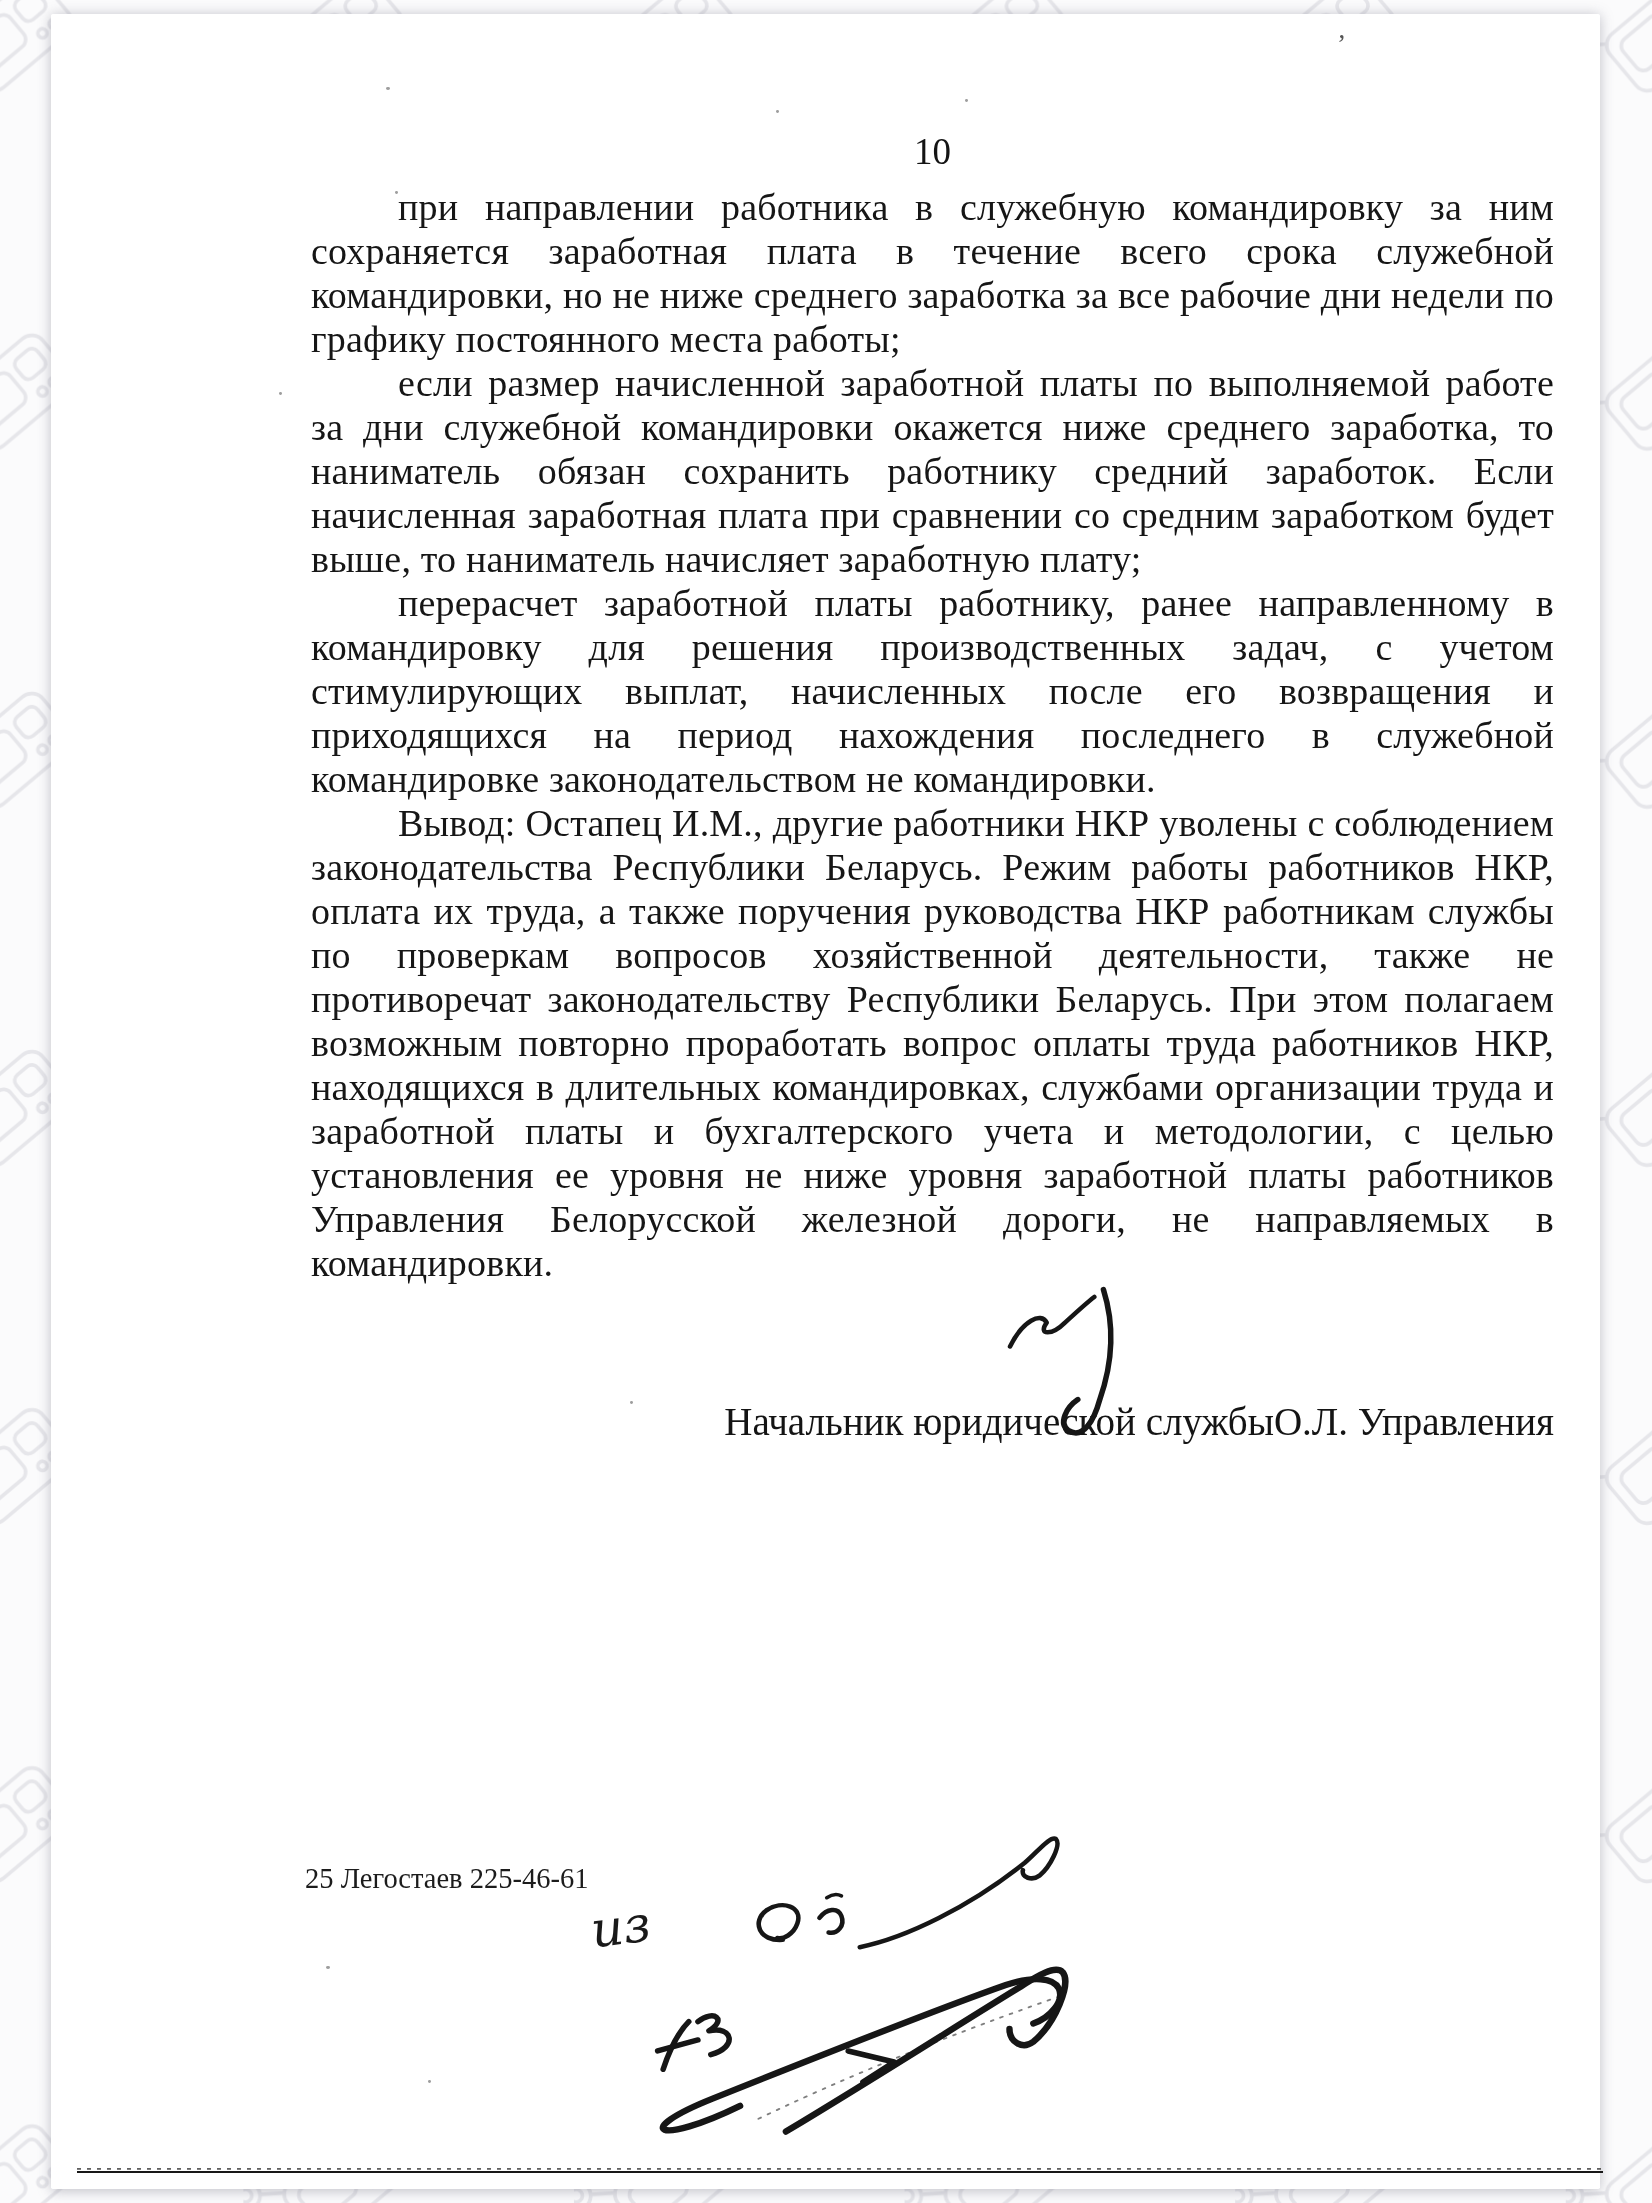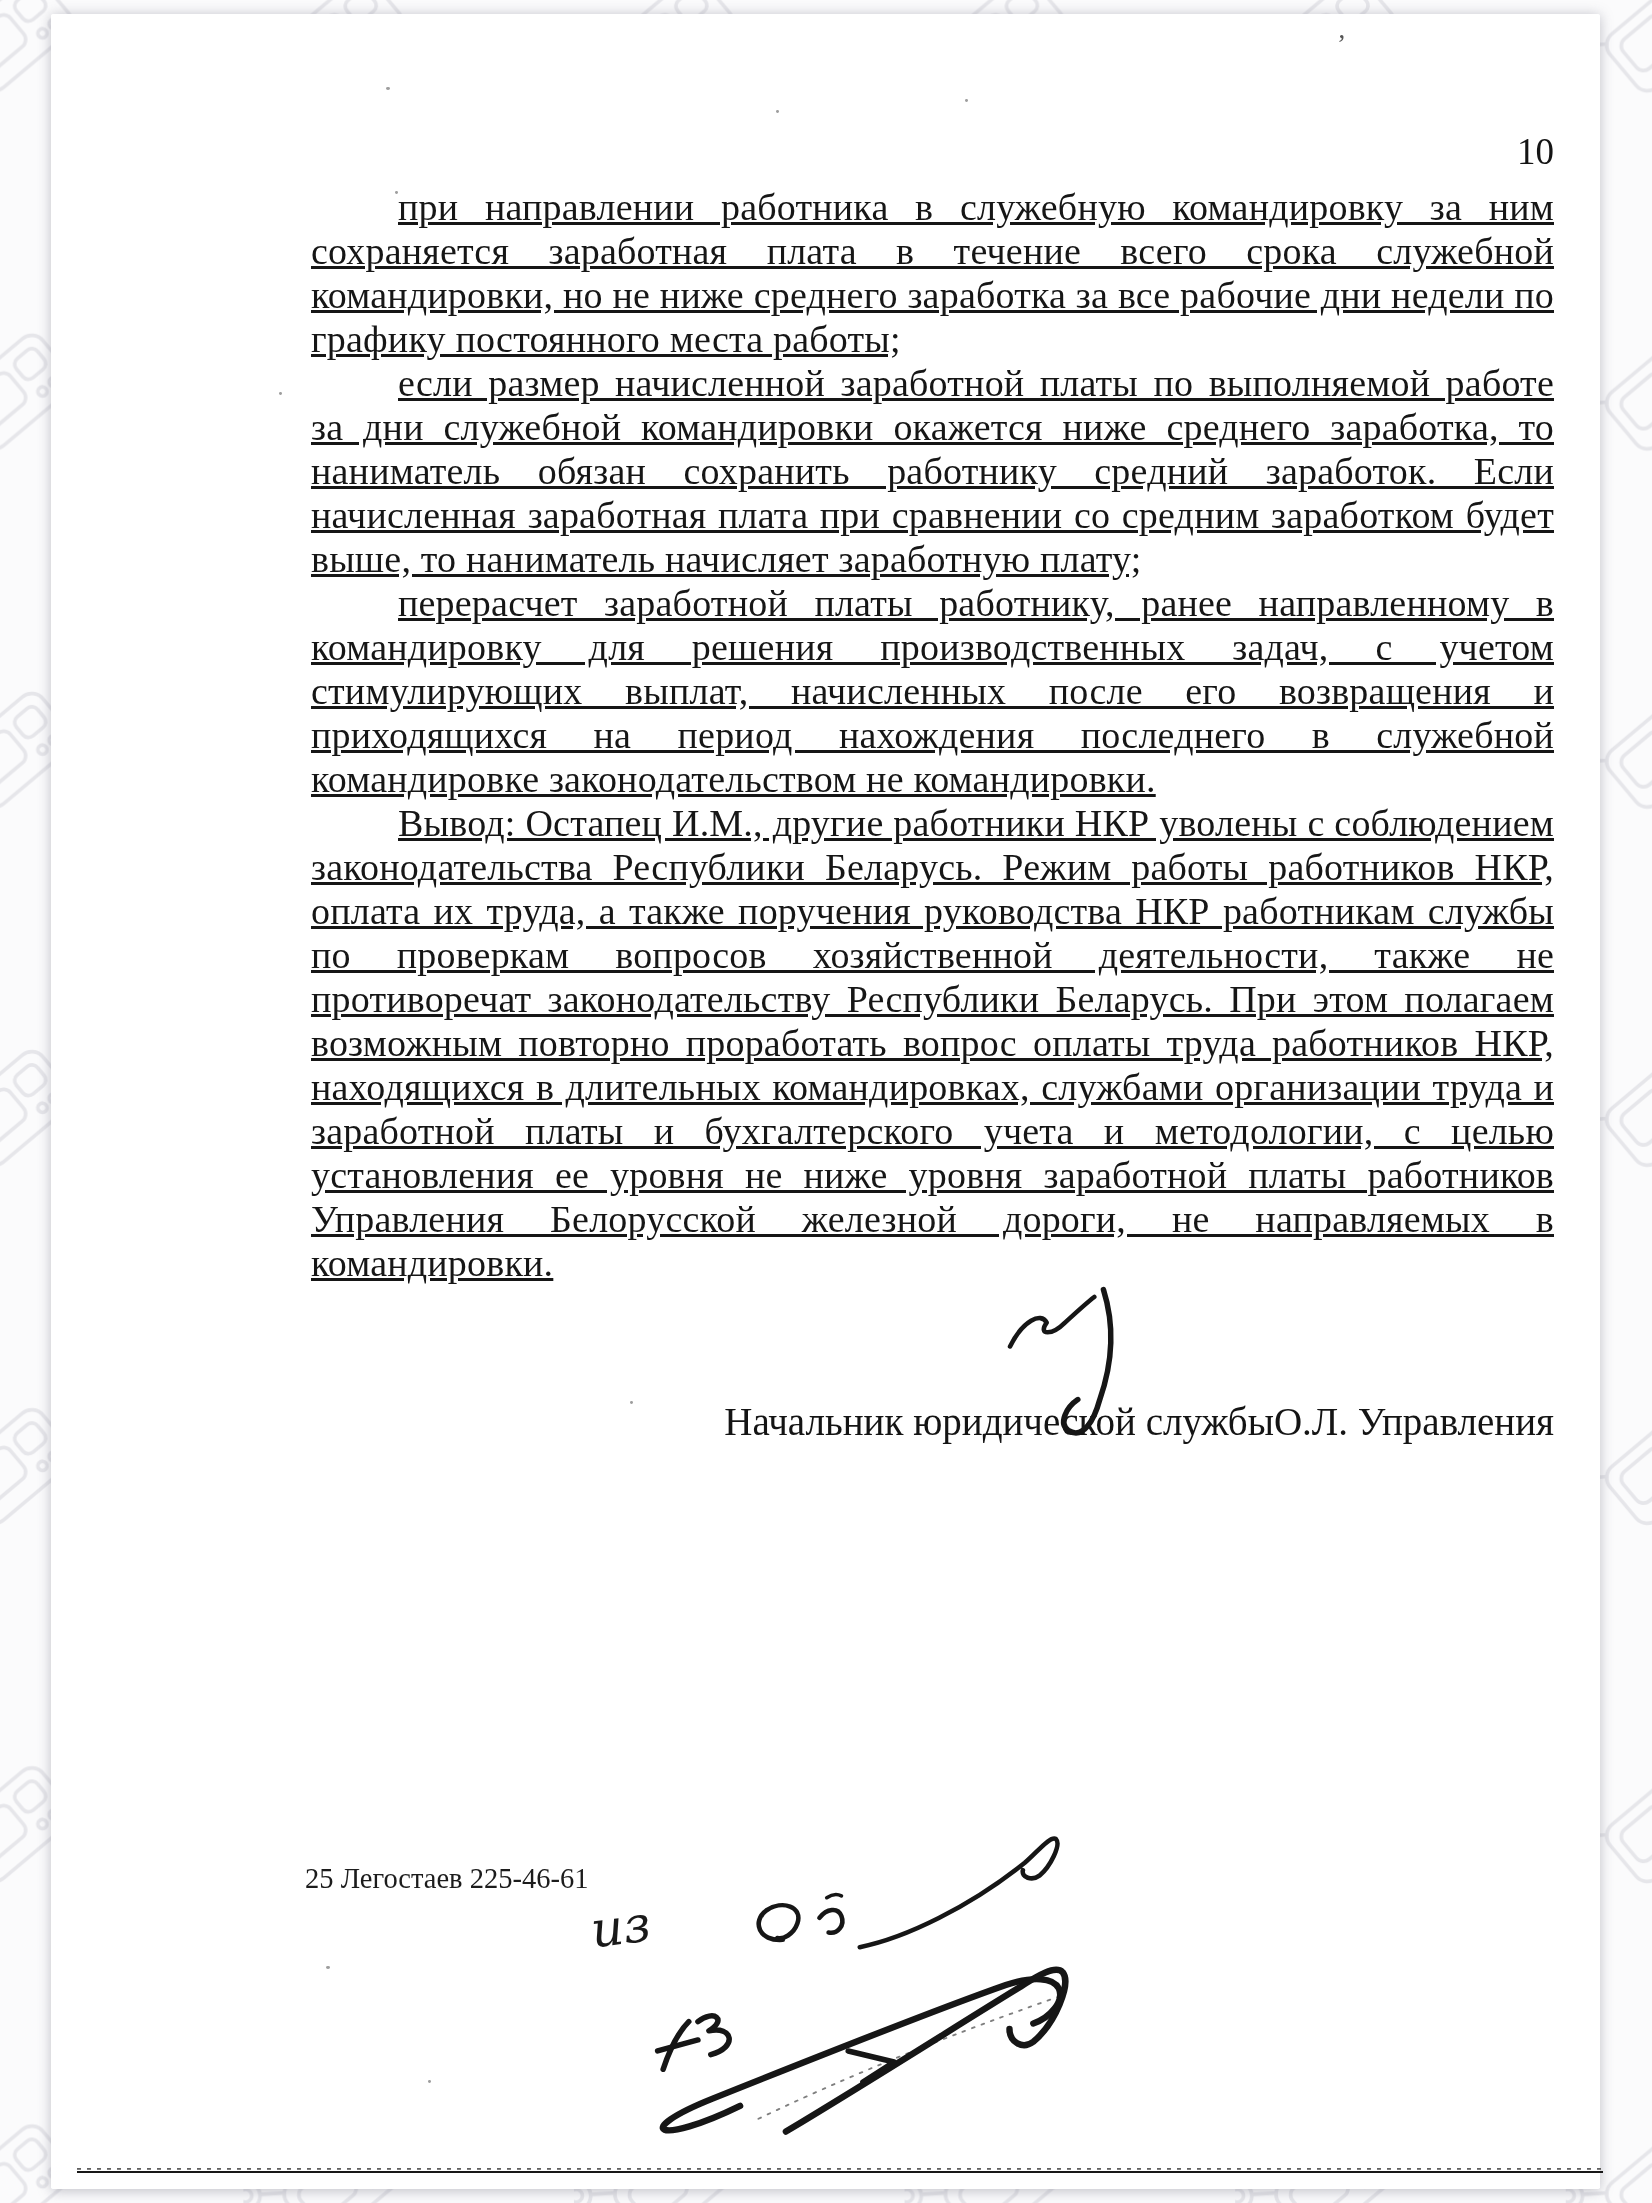--- a/index.html
+++ b/index.html
@@ -18,36 +18,35 @@
     position: absolute;
     left: 51px; top: 13.8px;
     width: 1549px; height: 2175px;
     background: #ffffff;
     box-shadow: 0 1.8px 13px rgba(120,120,135,0.45);
     border-radius: 1.8px;
   }
   .page-number {
     position: absolute;
     left: 260px; top: 116px; width: 1243px;
-    text-align: right;
+    text-align: center;
     font-size: 37px;
     color: #141414;
   }
   .content {
     position: absolute;
     left: 260px; top: 171px; width: 1243px;
   }
   .content p {
     font-size: 38px;
     line-height: 44px;
     text-align: justify;
     text-indent: 87px;
     color: #161616;
     letter-spacing: 0.2px;
-    text-decoration: underline;
   }
   .signature-row {
     position: absolute;
     left: 260px; top: 1385px; width: 1243px;
     display: flex;
     justify-content: flex-end;
     font-size: 39px;
     color: #141414;
   }
   .hand-sig-main {

